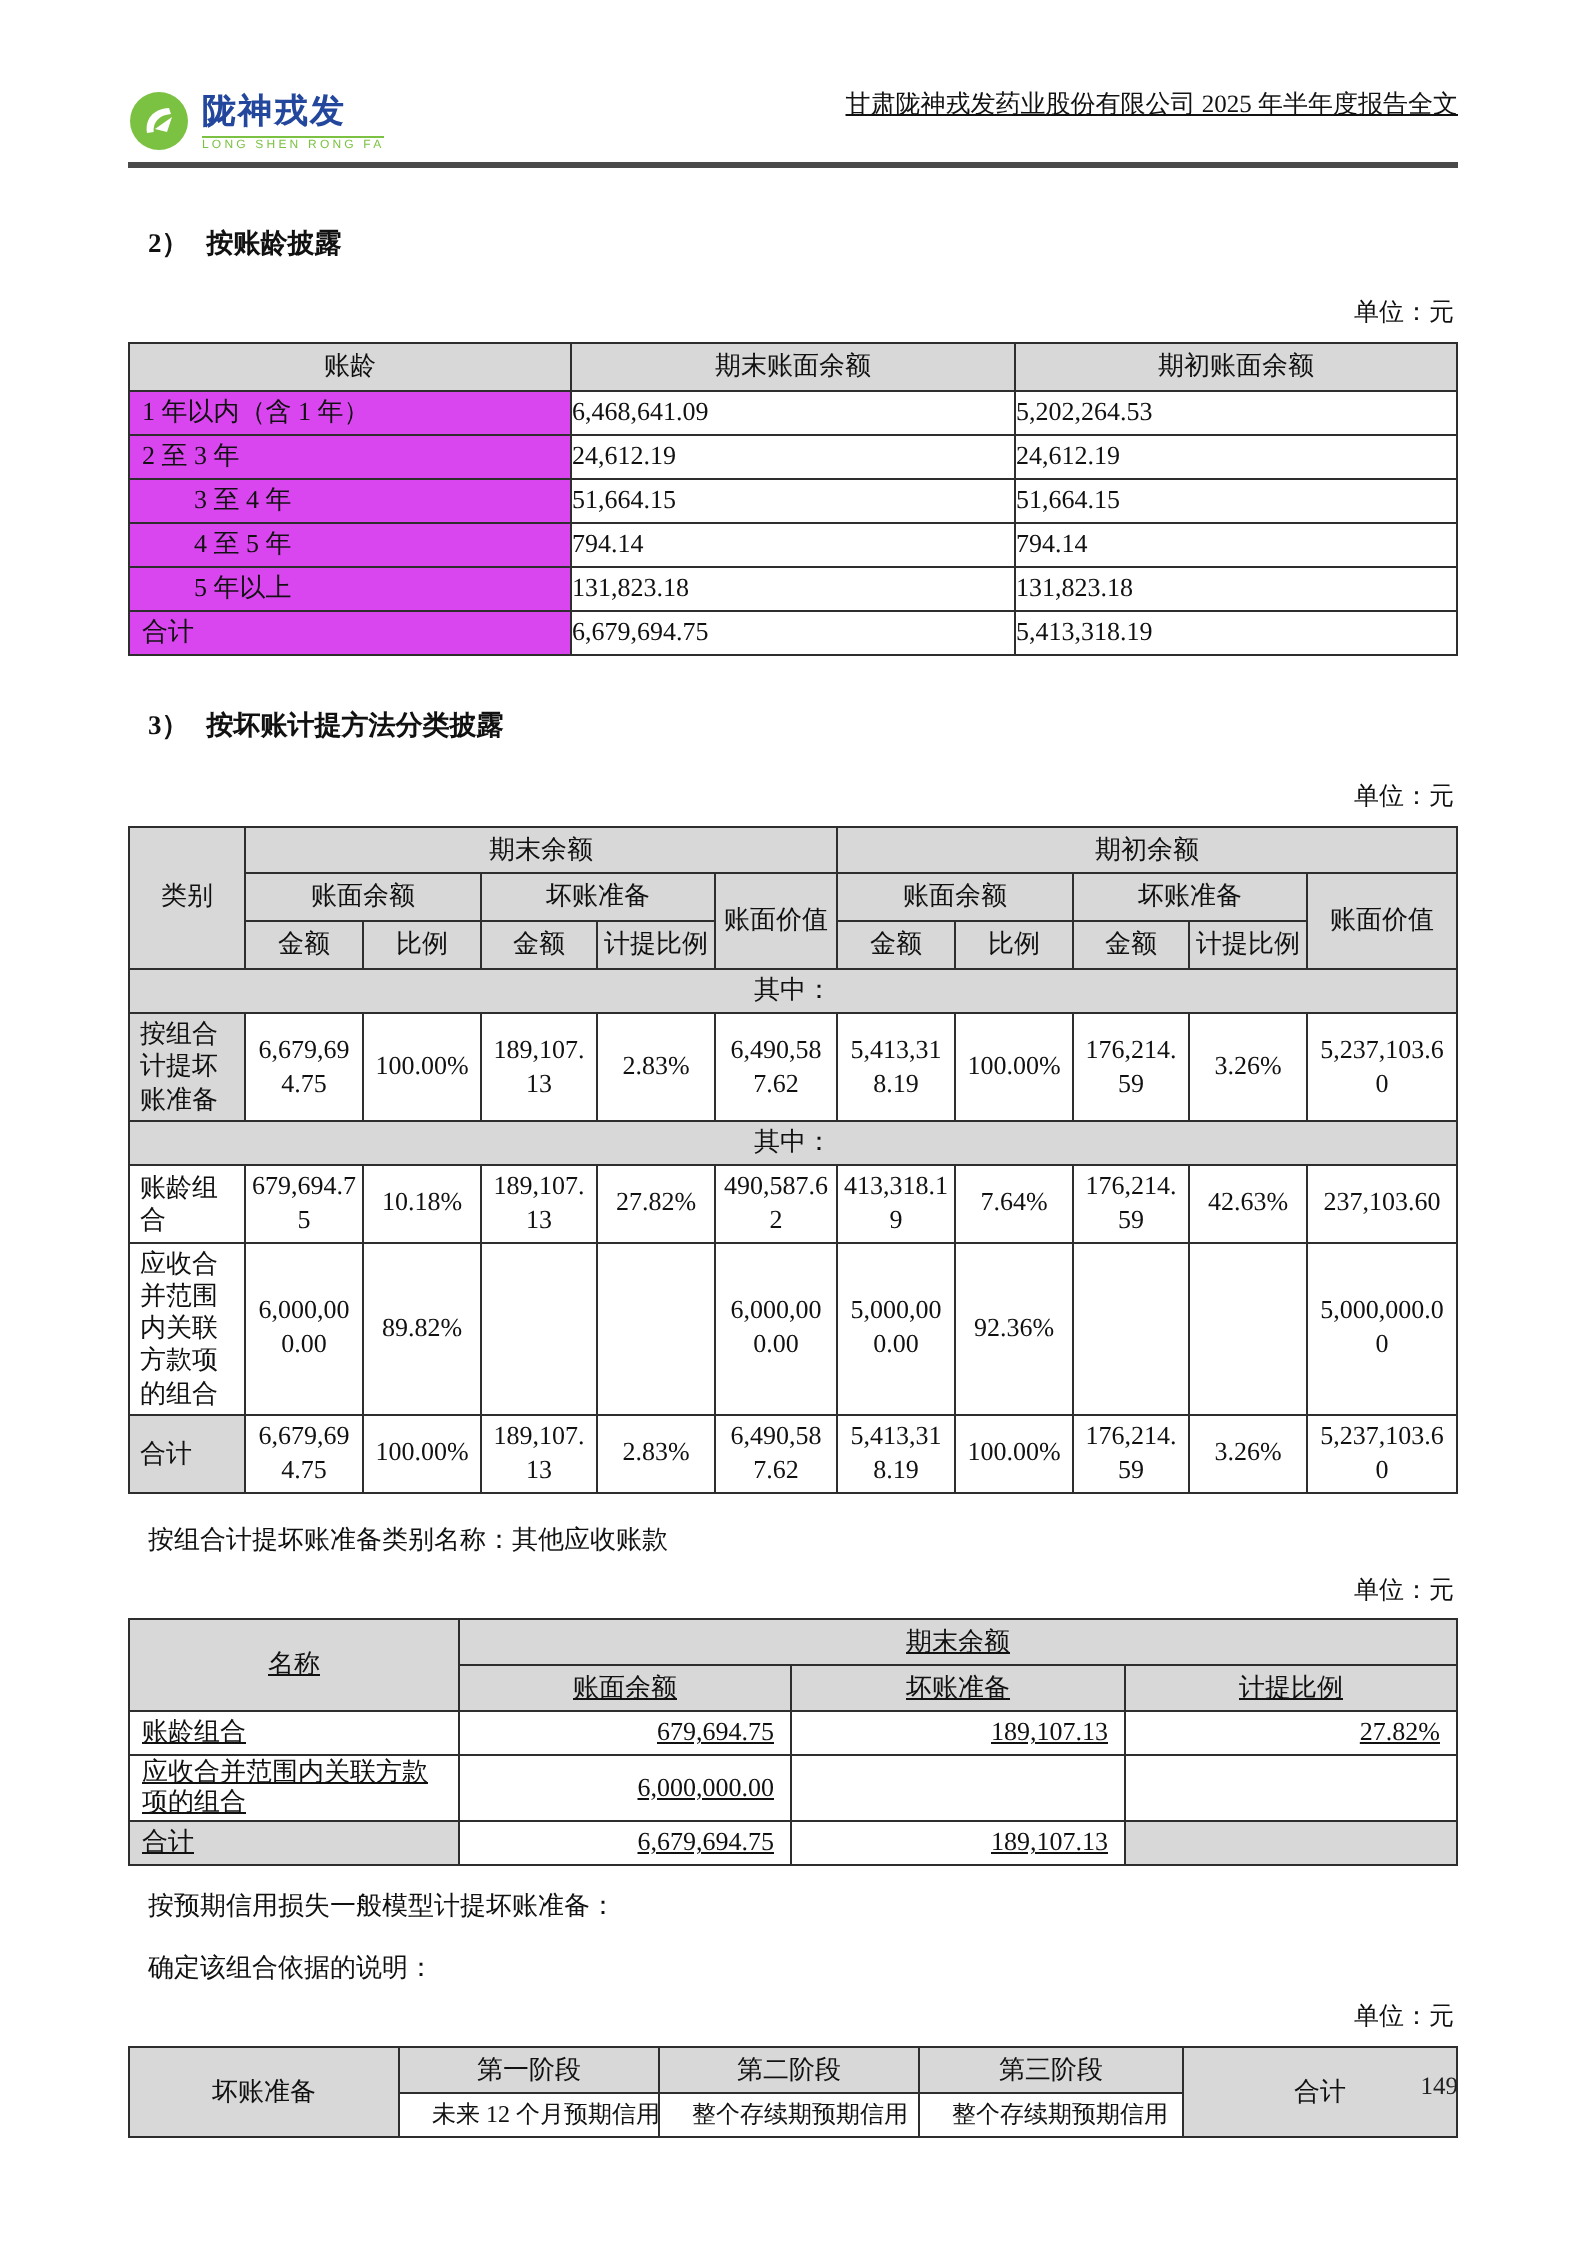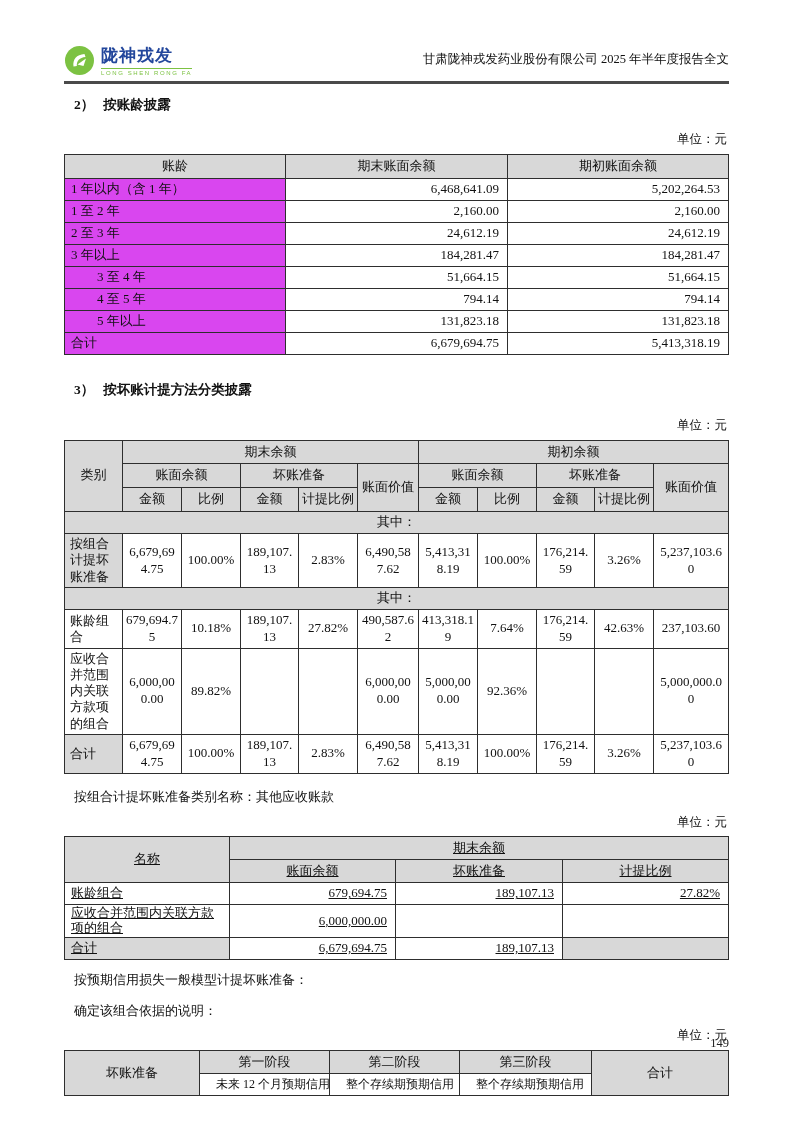--- a/index.html
+++ b/index.html
@@ -9,33 +9,33 @@
     width: 793px; height: 1122px;
     background: #ffffff;
     font-family: "Liberation Serif", "DejaVu Serif", serif;
     color: #111;
     overflow: hidden;
     margin: 0 auto;
   }
   .content { padding: 0 64px; }
 
   
-  .doc-header { display:flex; justify-content:space-between; align-items:center; padding-top:44px; }
+  .doc-header { display:flex; justify-content:space-between; align-items:flex-start; padding-top:44px; }
   .brand { display:flex; align-items:center; gap:6px; }
   .brand-text { display:flex; flex-direction:column; }
   .brand-cn { font-size:17px; font-weight:bold; color:#23479c; letter-spacing:1px; font-family:"Liberation Sans",sans-serif; }
   .brand-line { height:1px; background:#7cc242; margin:1px 0 1px 0; }
   .brand-en { font-size:6px; color:#7cc242; letter-spacing:1.6px; font-family:"Liberation Sans",sans-serif; }
-  .doc-title { font-size:12.5px; color:#111; padding-bottom:2px; }
+  .doc-title { font-size:12.5px; color:#111; padding-bottom:2px;text-decoration:underline; }
   .header-rule { height:2.5px; background:#4a4a4a; margin-top:5px; }
 
   
   .sec-heading { font-weight:bold; font-size:13.5px; padding-left:10px; }
   .sec-heading .no { margin-right:9px; }
-  .h2 { margin-top:12px; }
+  .h2 { margin-top:29px; }
   .h3 { margin-top:26px; }
   .unit { text-align:right; font-size:12.5px; padding-right:2px; }
   .u1 { margin-top:17px; }
   .u2 { margin-top:18px; }
   .u3 { margin-top:8px; }
   .u4 { margin-top:7px; }
   .note { font-size:13px; padding-left:10px; }
   .n1 { margin-top:14px; }
   .n2 { margin-top:13px; }
   .n3 { margin-top:11px; }
@@ -46,21 +46,21 @@
   .t { border:1.5px solid #2e2e2e; }
   .hd { background:#d8d8d8; text-align:center; padding:2px 2px; }
   .gray { background:#d8d8d8; }
 
   
   .t1 { margin-top:6px;padding-left:44px; }
   .t1 tr { height:22px; }
   .t1 tr.hrow { height:24px; }
   .t1 .lab { background:#d946ef; text-align:left; padding:1px 6px; }
   .t1 .lab.ind { padding-left:32px; }
-  .t1 .val { text-align:right; padding-right:8px; }
+  .t1 .val { text-align:left; padding-right:8px; }
 
   
   .t2 { margin-top:6px; }
   .t2 td { font-size:13px; line-height:1.3; }
   .t2 .hd { padding:3px 1px; }
   .t2 .lab { text-align:left; padding:2px 5px; line-height:1.25;margin-left:48px; }
   .t2 .num { text-align:center; word-break:break-all; padding:2px 3px; }
   .t2 .among { text-align:center; padding:2px 19px; height:22px; }
 
   
@@ -115,33 +115,23 @@
         <td class="hd">账龄</td>
         <td class="hd">期末账面余额</td>
         <td class="hd">期初账面余额</td>
       </tr>
       <tr>
         <td class="lab">1 年以内（含 1 年）</td>
         <td class="val">6,468,641.09</td>
         <td class="val">5,202,264.53</td>
       </tr>
       <tr>
-        <td class="lab">1 至 2 年</td>
-        <td class="val">2,160.00</td>
-        <td class="val">2,160.00</td>
-      </tr>
-      <tr>
         <td class="lab">2 至 3 年</td>
         <td class="val">24,612.19</td>
         <td class="val">24,612.19</td>
-      </tr>
-      <tr>
-        <td class="lab">3 年以上</td>
-        <td class="val">184,281.47</td>
-        <td class="val">184,281.47</td>
       </tr>
       <tr>
         <td class="lab ind">3 至 4 年</td>
         <td class="val">51,664.15</td>
         <td class="val">51,664.15</td>
       </tr>
       <tr>
         <td class="lab ind">4 至 5 年</td>
         <td class="val">794.14</td>
         <td class="val">794.14</td>

